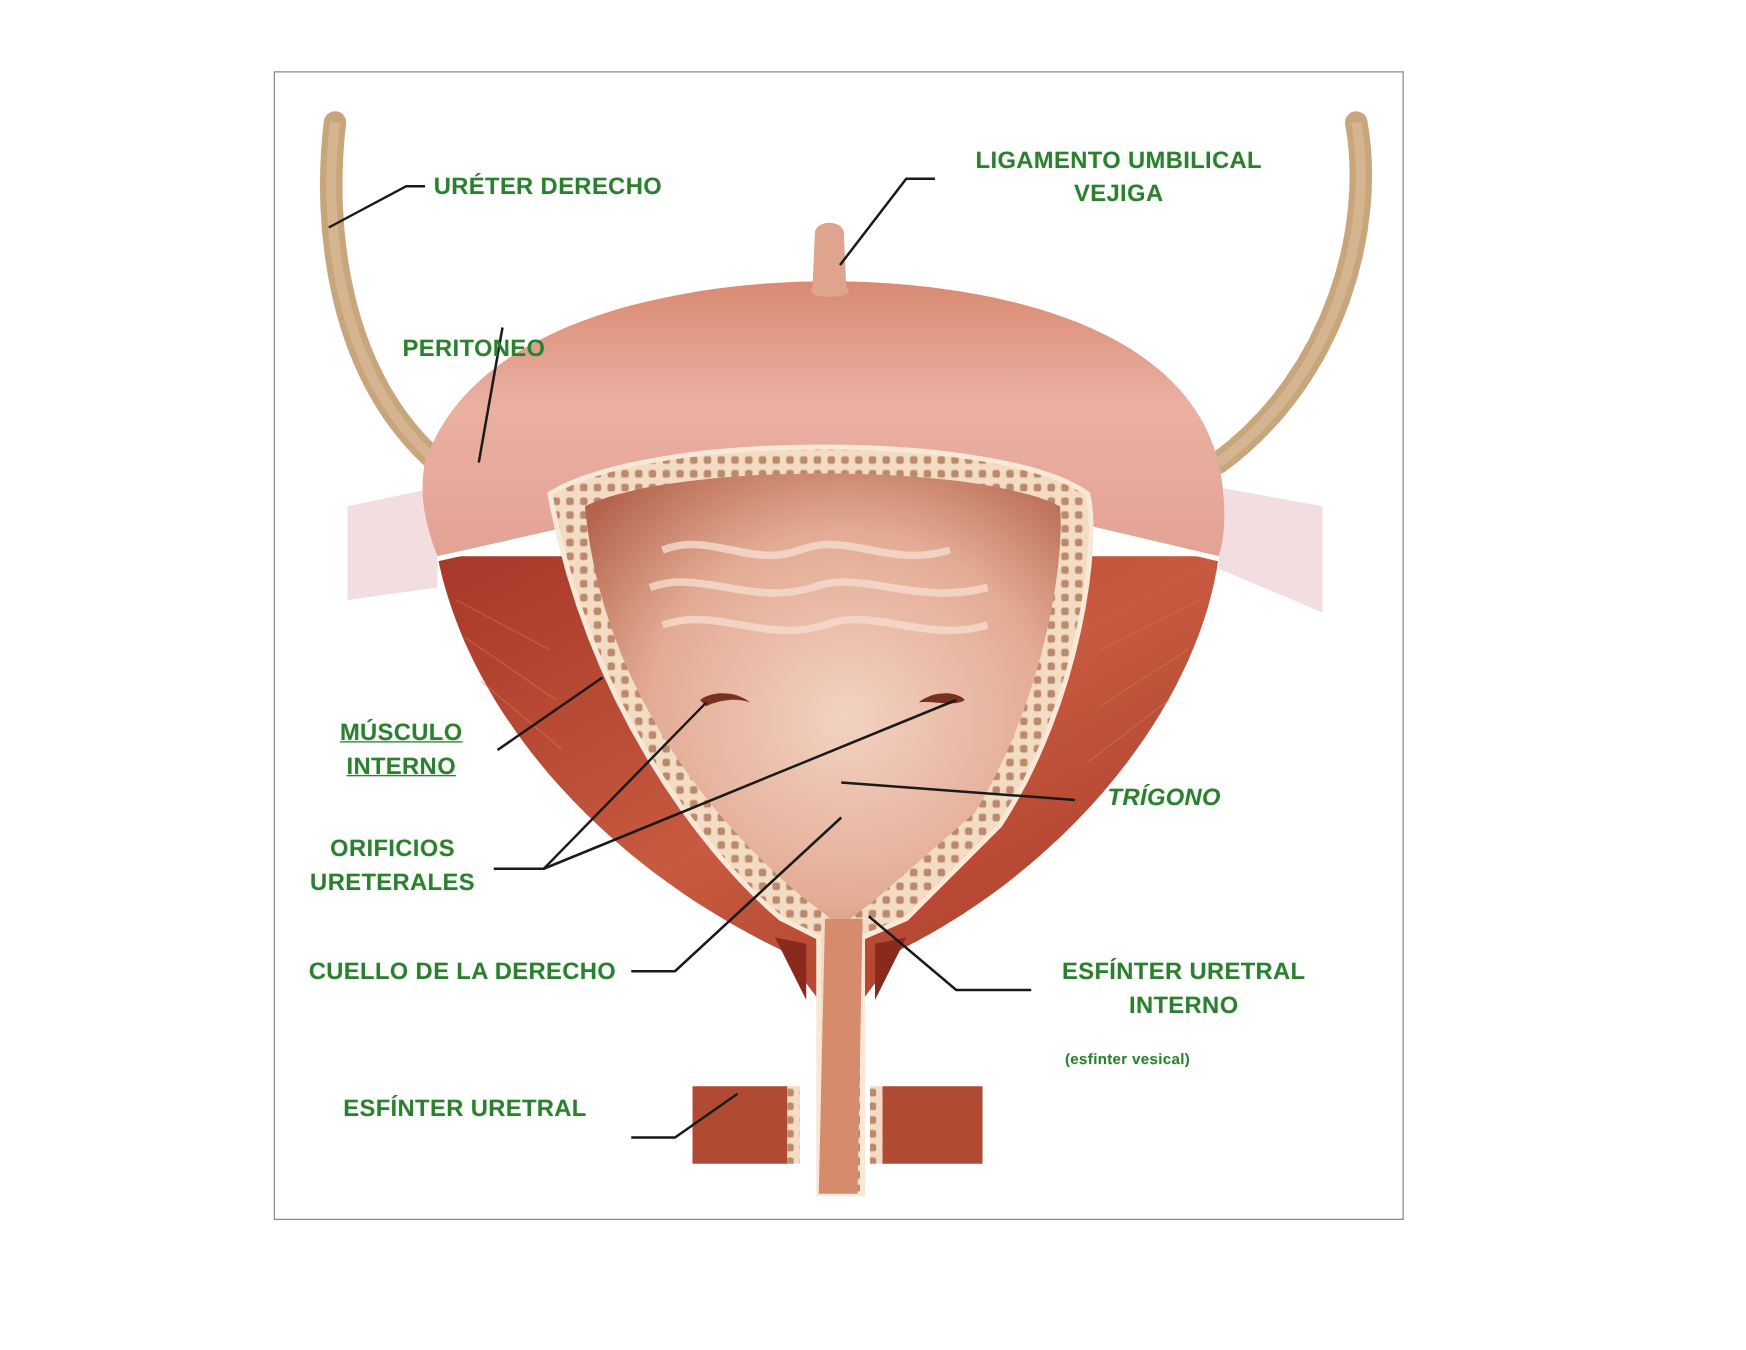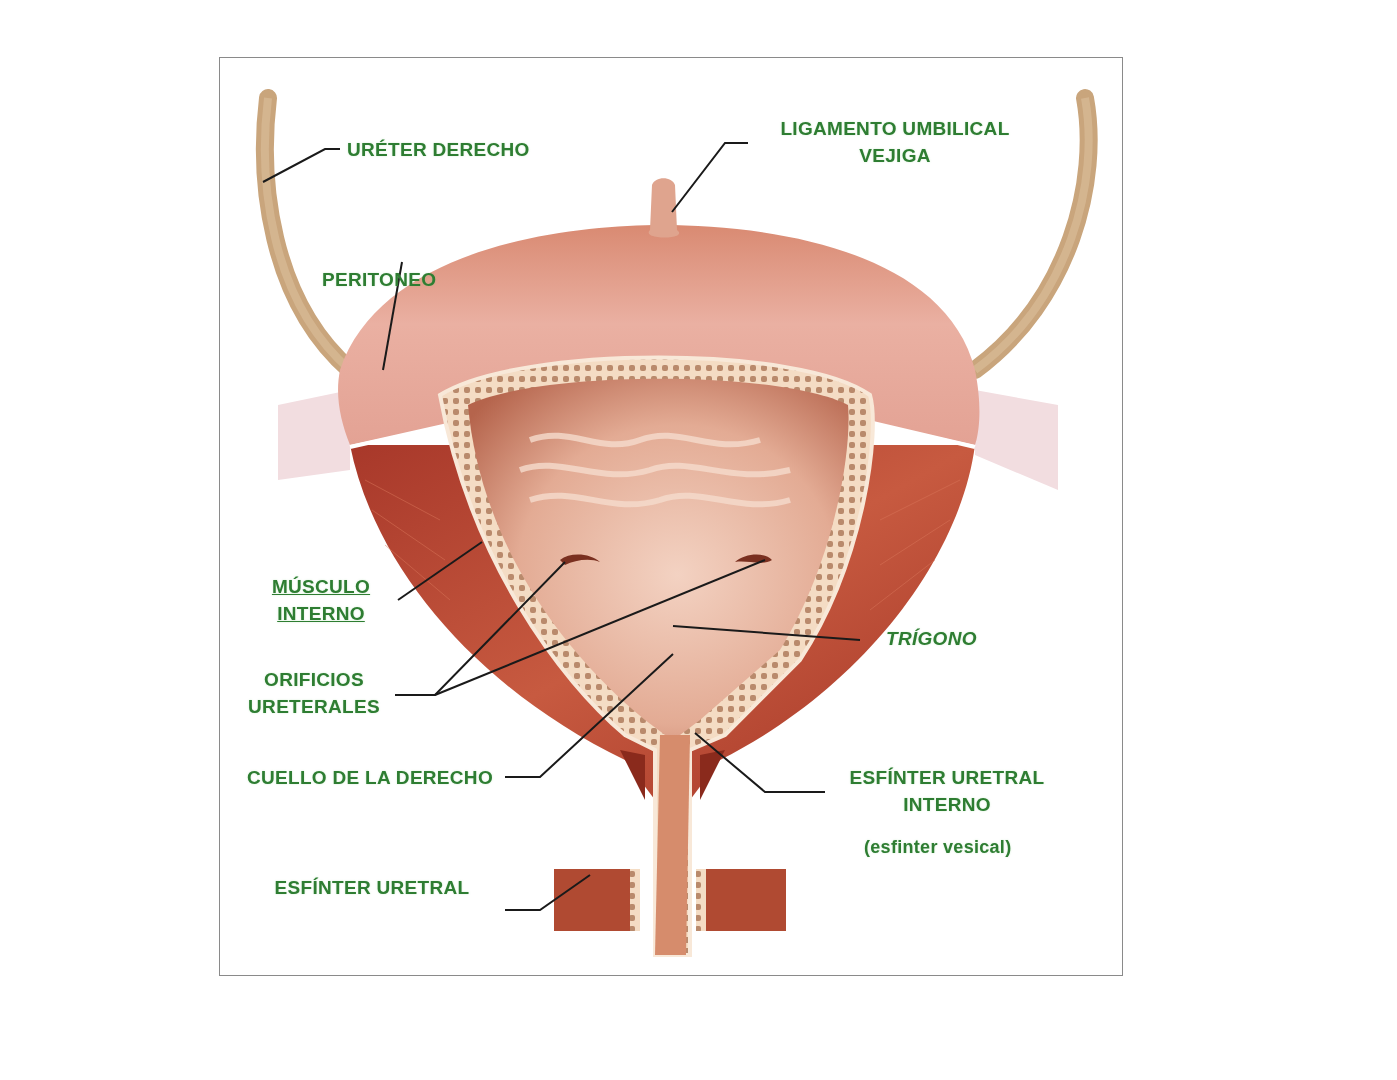--- a/index.html
+++ b/index.html
@@ -1,20 +1,20 @@
 <!DOCTYPE html>
 <html><head>
 <meta charset="utf-8">
 <style>
   html, body { margin:0; padding:0; background:#ffffff; }
   body { width:1397px; height:1080px; position:relative; overflow:hidden; font-family:"Liberation Sans", sans-serif; }
   .frame { position:absolute; left:219px; top:57px; width:904px; height:919px; border:1.5px solid #8a8a8a; background:#fff; box-sizing:border-box; }
   svg.art { position:absolute; left:0; top:0; }
   .label { position:absolute; color:#2e7d32; font-weight:bold; font-size:19px; letter-spacing:0.3px; line-height:27px; text-align:center; white-space:nowrap; text-shadow:0 0 2px rgba(120,200,120,0.35); }
-  .label.small { font-weight:bold; font-size:18px;margin-left:12px; }
+  .label.small { font-weight:bold; font-size:12px; }
 </style>
 </head>
 <body>
 
 <div class="frame"></div>
 
 <svg class="art" width="1397" height="1080" viewBox="0 0 1397 1080">
   <defs>
     <linearGradient id="perit" x1="0" y1="0" x2="0" y2="1">
       <stop offset="0" stop-color="#d98a72"></stop>

